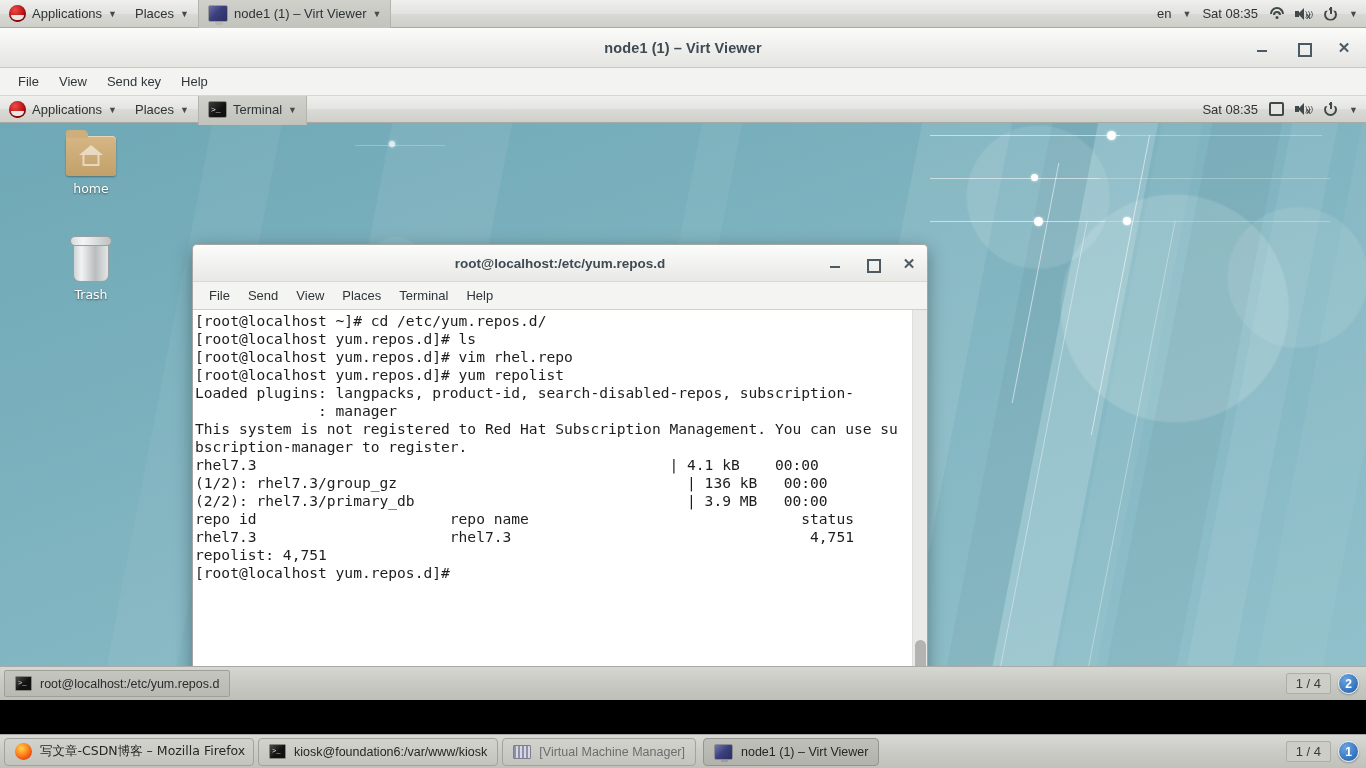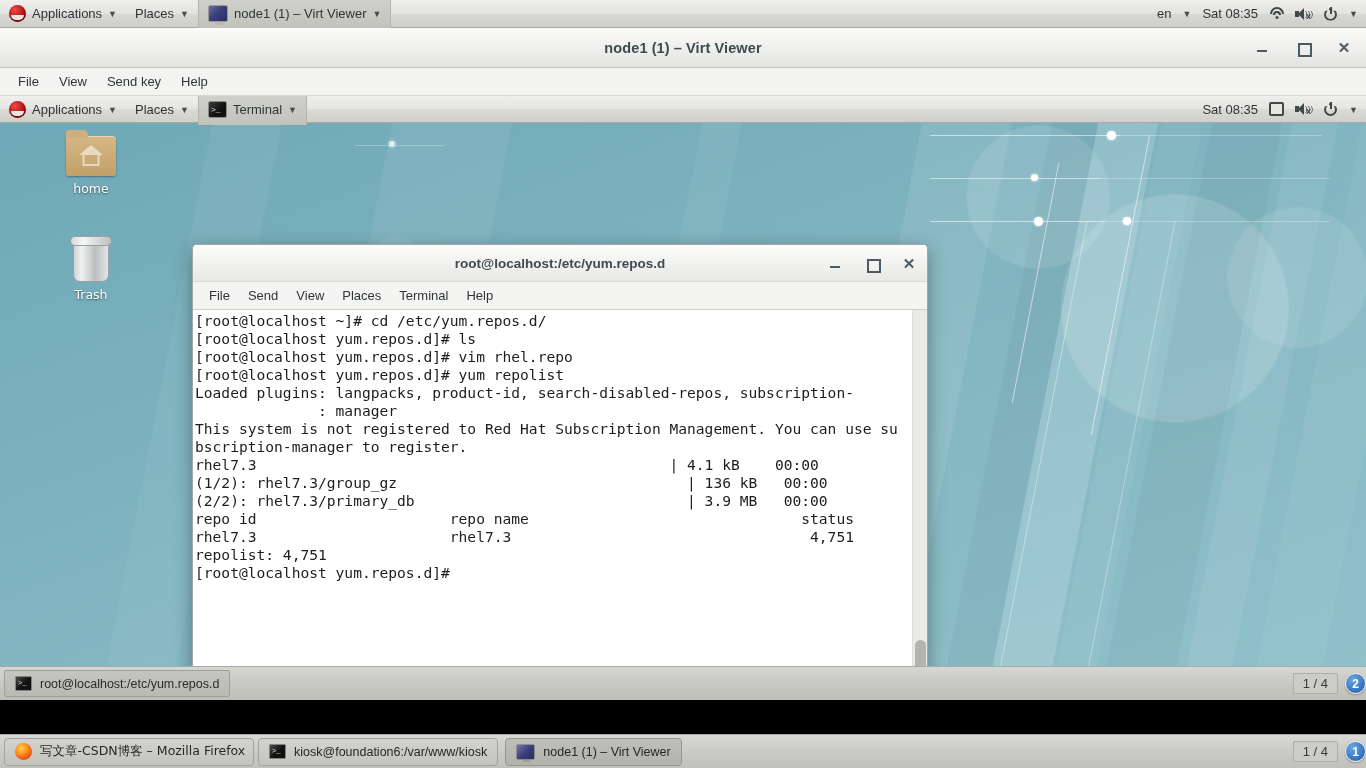--- a/index.html
+++ b/index.html
@@ -266,21 +266,21 @@
   }
   .task-btn {
     display: flex; align-items: center; gap: 8px;
     height: 27px; margin-left: 4px; padding: 0 10px;
     font-size: 12.5px; color: #2b2b2b;
     background: linear-gradient(to bottom,#c6c6c1,#b9b9b4);
     border: 1px solid #a0a09b; border-radius: 2px;
     max-width: 265px; overflow: hidden; white-space: nowrap;
   }
   .ws-box {
-    margin-left: auto; display: flex; align-items: center; gap: 7px; padding-right: 0;
+    margin-left: auto; display: flex; align-items: center; gap: 7px; padding-right: 7px;
   }
   .ws-pager {
     font-size: 13px; color: #3a3a3a; padding: 2px 9px;
     border: 1px solid #aeaea9; background: #cdcdc8; border-radius: 2px;
   }
   .ws-badge {
     width: 21px; height: 21px; border-radius: 50%;
     background: radial-gradient(circle at 35% 28%, #6ba3e0, #2a6bb8 80%);
     border: 1px solid #f2f2f0;
     color: #fff; font-size: 12px; font-weight: bold;
@@ -535,20 +535,24 @@
 
   <div class="host-taskbar">
     <div class="host-task-btn" style="max-width:250px;">
       <span class="ff-icon"></span>
       <span class="cjk">写文章-CSDN博客 – Mozilla Firefox</span>
     </div>
     <div class="host-task-btn" style="max-width:250px;">
       <span class="tb-term-icon">&gt;_</span>
       <span>kiosk@foundation6:/var/www/kiosk</span>
     </div>
+    <div class="host-task-btn dim" style="max-width:250px;">
+      <span class="vmm-icon"></span>
+      <span>[Virtual Machine Manager]</span>
+    </div>
     <div class="host-task-btn sel" style="max-width:265px; margin-left:7px;">
       <span class="tb-vm-icon"></span>
       <span>node1 (1) – Virt Viewer</span>
     </div>
     <div class="ws-box">
       <span class="ws-pager">1 / 4</span>
       <span class="ws-badge">1</span>
     </div>
   </div>
 

